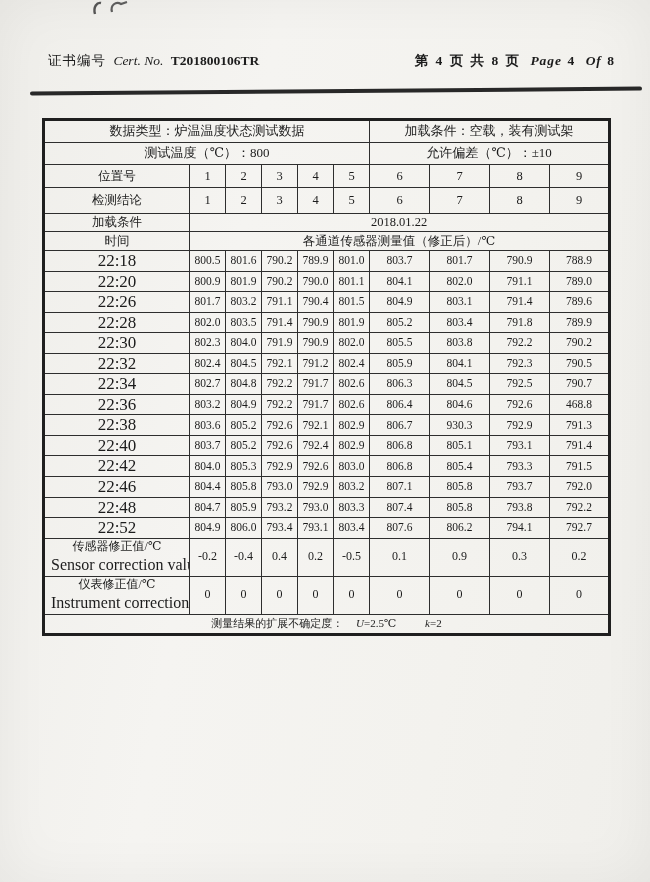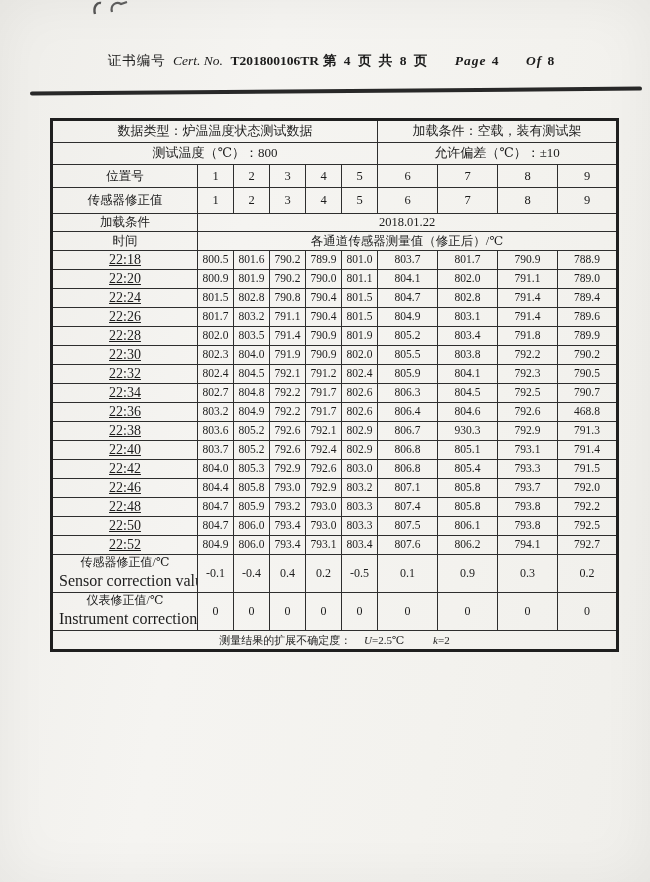--- a/index.html
+++ b/index.html
@@ -13,58 +13,57 @@
     background:linear-gradient(100deg,#efeeea 0%,#f5f4f1 35%,#f3f2ee 70%,#f0efeb 100%);
     box-shadow:inset 0 0 55px rgba(0,0,0,0.05);
     color:#1c1c1c;
   }
   
   .hw-mark{position:absolute;left:88px;top:0;}
 
   
   .doc-header{
     position:absolute;top:52px;left:48px;width:568px;
-    display:flex;justify-content:center;align-items:baseline;
+    display:flex;justify-content:space-between;align-items:baseline;
     font-size:13.5px;white-space:nowrap;
   }
   .doc-header .cn{letter-spacing:1px;}
   .it{font-style:italic;}
   .bold{font-weight:bold;}
   .header-left span{margin-right:4px;}
   .header-right{letter-spacing:2px;font-weight:bold;}
-  .header-right .it{letter-spacing:1px;margin-left:20px;}
+  .header-right .it{letter-spacing:1px;margin-left:4px;}
 
   .header-rule{
     position:absolute;top:89px;left:30px;width:612px;height:3.5px;
     background:#282828;transform:rotate(-0.45deg);border-radius:2px;
   }
 
   
   table{
     position:absolute;top:118px;left:42px;width:566px;
     border-collapse:collapse;table-layout:fixed;
     border:3px solid #1f1f1f;
-    margin-left:8px;
   }
   col.c-lab{width:146px;}
   col.c-n{width:36px;}
   col.c-w{width:60px;}
   td{
     border:1.2px solid #2e2e2e;
     text-align:center;vertical-align:middle;
     padding:0;font-size:11.5px;line-height:1.15;
     overflow:hidden;white-space:nowrap;
   }
   tr.r-head td{height:21px;font-size:13px;}
   tr.r-pos td{height:22px;font-size:12.5px;}
   tr.r-sensor td{height:25px;font-size:12.5px;}
   tr.r-date td{height:17px;font-size:12.5px;}
   tr.r-time td{height:18px;font-size:12.5px;}
   [data-name="readings-body"] td{height:18px;font-size:11.5px;}
-  [data-name="readings-body"] td.lab{font-size:14px;text-decoration:underline;}
+  [data-name="readings-body"] td.lab{font-size:17px;}
   tr.r-corr td{height:37px;font-size:12px;}
   tr.r-corr td.lab{font-size:12px;line-height:1.3;}
   tr.r-unc td{height:18px;font-size:11px;}
   tr.r-concl td{height:35px;font-size:12.5px;line-height:1.4;}
   td.lab{font-size:12.5px;}
   .gap-l{margin-left:26px;}
   .gap-s{margin-left:10px;}
   .sub-en{font-size:16px;padding-left:6px;}
 </style>
 </head>
@@ -122,21 +121,21 @@
           <td data-name="position-value">2</td>
           <td data-name="position-value">3</td>
           <td data-name="position-value">4</td>
           <td data-name="position-value">5</td>
           <td data-name="position-value">6</td>
           <td data-name="position-value">7</td>
           <td data-name="position-value">8</td>
           <td data-name="position-value">9</td>
         </tr>
       <tr class="r-sensor" data-name="sensor-no-row">
-        <td class="lab" data-name="sensor-no-label">传感器修正值</td>
+        <td class="lab" data-name="sensor-no-label">检测结论</td>
       <td data-name="sensor-no-value">1</td>
           <td data-name="sensor-no-value">2</td>
           <td data-name="sensor-no-value">3</td>
           <td data-name="sensor-no-value">4</td>
           <td data-name="sensor-no-value">5</td>
           <td data-name="sensor-no-value">6</td>
           <td data-name="sensor-no-value">7</td>
           <td data-name="sensor-no-value">8</td>
           <td data-name="sensor-no-value">9</td>
         </tr>
@@ -168,32 +167,20 @@
           <td data-name="reading-value-cell">801.9</td>
           <td data-name="reading-value-cell">790.2</td>
           <td data-name="reading-value-cell">790.0</td>
           <td data-name="reading-value-cell">801.1</td>
           <td data-name="reading-value-cell">804.1</td>
           <td data-name="reading-value-cell">802.0</td>
           <td data-name="reading-value-cell">791.1</td>
           <td data-name="reading-value-cell">789.0</td>
         </tr>
         <tr data-name="reading-row">
-          <td class="lab" data-name="time-cell">22:24</td>
-          <td data-name="reading-value-cell">801.5</td>
-          <td data-name="reading-value-cell">802.8</td>
-          <td data-name="reading-value-cell">790.8</td>
-          <td data-name="reading-value-cell">790.4</td>
-          <td data-name="reading-value-cell">801.5</td>
-          <td data-name="reading-value-cell">804.7</td>
-          <td data-name="reading-value-cell">802.8</td>
-          <td data-name="reading-value-cell">791.4</td>
-          <td data-name="reading-value-cell">789.4</td>
-        </tr>
-        <tr data-name="reading-row">
           <td class="lab" data-name="time-cell">22:26</td>
           <td data-name="reading-value-cell">801.7</td>
           <td data-name="reading-value-cell">803.2</td>
           <td data-name="reading-value-cell">791.1</td>
           <td data-name="reading-value-cell">790.4</td>
           <td data-name="reading-value-cell">801.5</td>
           <td data-name="reading-value-cell">804.9</td>
           <td data-name="reading-value-cell">803.1</td>
           <td data-name="reading-value-cell">791.4</td>
           <td data-name="reading-value-cell">789.6</td>
@@ -312,51 +299,39 @@
           <td data-name="reading-value-cell">805.9</td>
           <td data-name="reading-value-cell">793.2</td>
           <td data-name="reading-value-cell">793.0</td>
           <td data-name="reading-value-cell">803.3</td>
           <td data-name="reading-value-cell">807.4</td>
           <td data-name="reading-value-cell">805.8</td>
           <td data-name="reading-value-cell">793.8</td>
           <td data-name="reading-value-cell">792.2</td>
         </tr>
         <tr data-name="reading-row">
-          <td class="lab" data-name="time-cell">22:50</td>
-          <td data-name="reading-value-cell">804.7</td>
-          <td data-name="reading-value-cell">806.0</td>
-          <td data-name="reading-value-cell">793.4</td>
-          <td data-name="reading-value-cell">793.0</td>
-          <td data-name="reading-value-cell">803.3</td>
-          <td data-name="reading-value-cell">807.5</td>
-          <td data-name="reading-value-cell">806.1</td>
-          <td data-name="reading-value-cell">793.8</td>
-          <td data-name="reading-value-cell">792.5</td>
-        </tr>
-        <tr data-name="reading-row">
           <td class="lab" data-name="time-cell">22:52</td>
           <td data-name="reading-value-cell">804.9</td>
           <td data-name="reading-value-cell">806.0</td>
           <td data-name="reading-value-cell">793.4</td>
           <td data-name="reading-value-cell">793.1</td>
           <td data-name="reading-value-cell">803.4</td>
           <td data-name="reading-value-cell">807.6</td>
           <td data-name="reading-value-cell">806.2</td>
           <td data-name="reading-value-cell">794.1</td>
           <td data-name="reading-value-cell">792.7</td>
         </tr>
       </tbody>
     <tbody data-name="table-foot-section">
       <tr class="r-corr" data-name="sensor-corr-row">
         <td class="lab" data-name="sensor-corr-label">
           <div data-name="sensor-corr-label-cn">传感器修正值/℃</div>
           <div class="sub-en" data-name="sensor-corr-label-en">Sensor correction value</div>
         </td>
-      <td data-name="sensor-corr-value">-0.1</td>
+      <td data-name="sensor-corr-value">-0.2</td>
           <td data-name="sensor-corr-value">-0.4</td>
           <td data-name="sensor-corr-value">0.4</td>
           <td data-name="sensor-corr-value">0.2</td>
           <td data-name="sensor-corr-value">-0.5</td>
           <td data-name="sensor-corr-value">0.1</td>
           <td data-name="sensor-corr-value">0.9</td>
           <td data-name="sensor-corr-value">0.3</td>
           <td data-name="sensor-corr-value">0.2</td>
         </tr>
       <tr class="r-corr" data-name="instr-corr-row">

